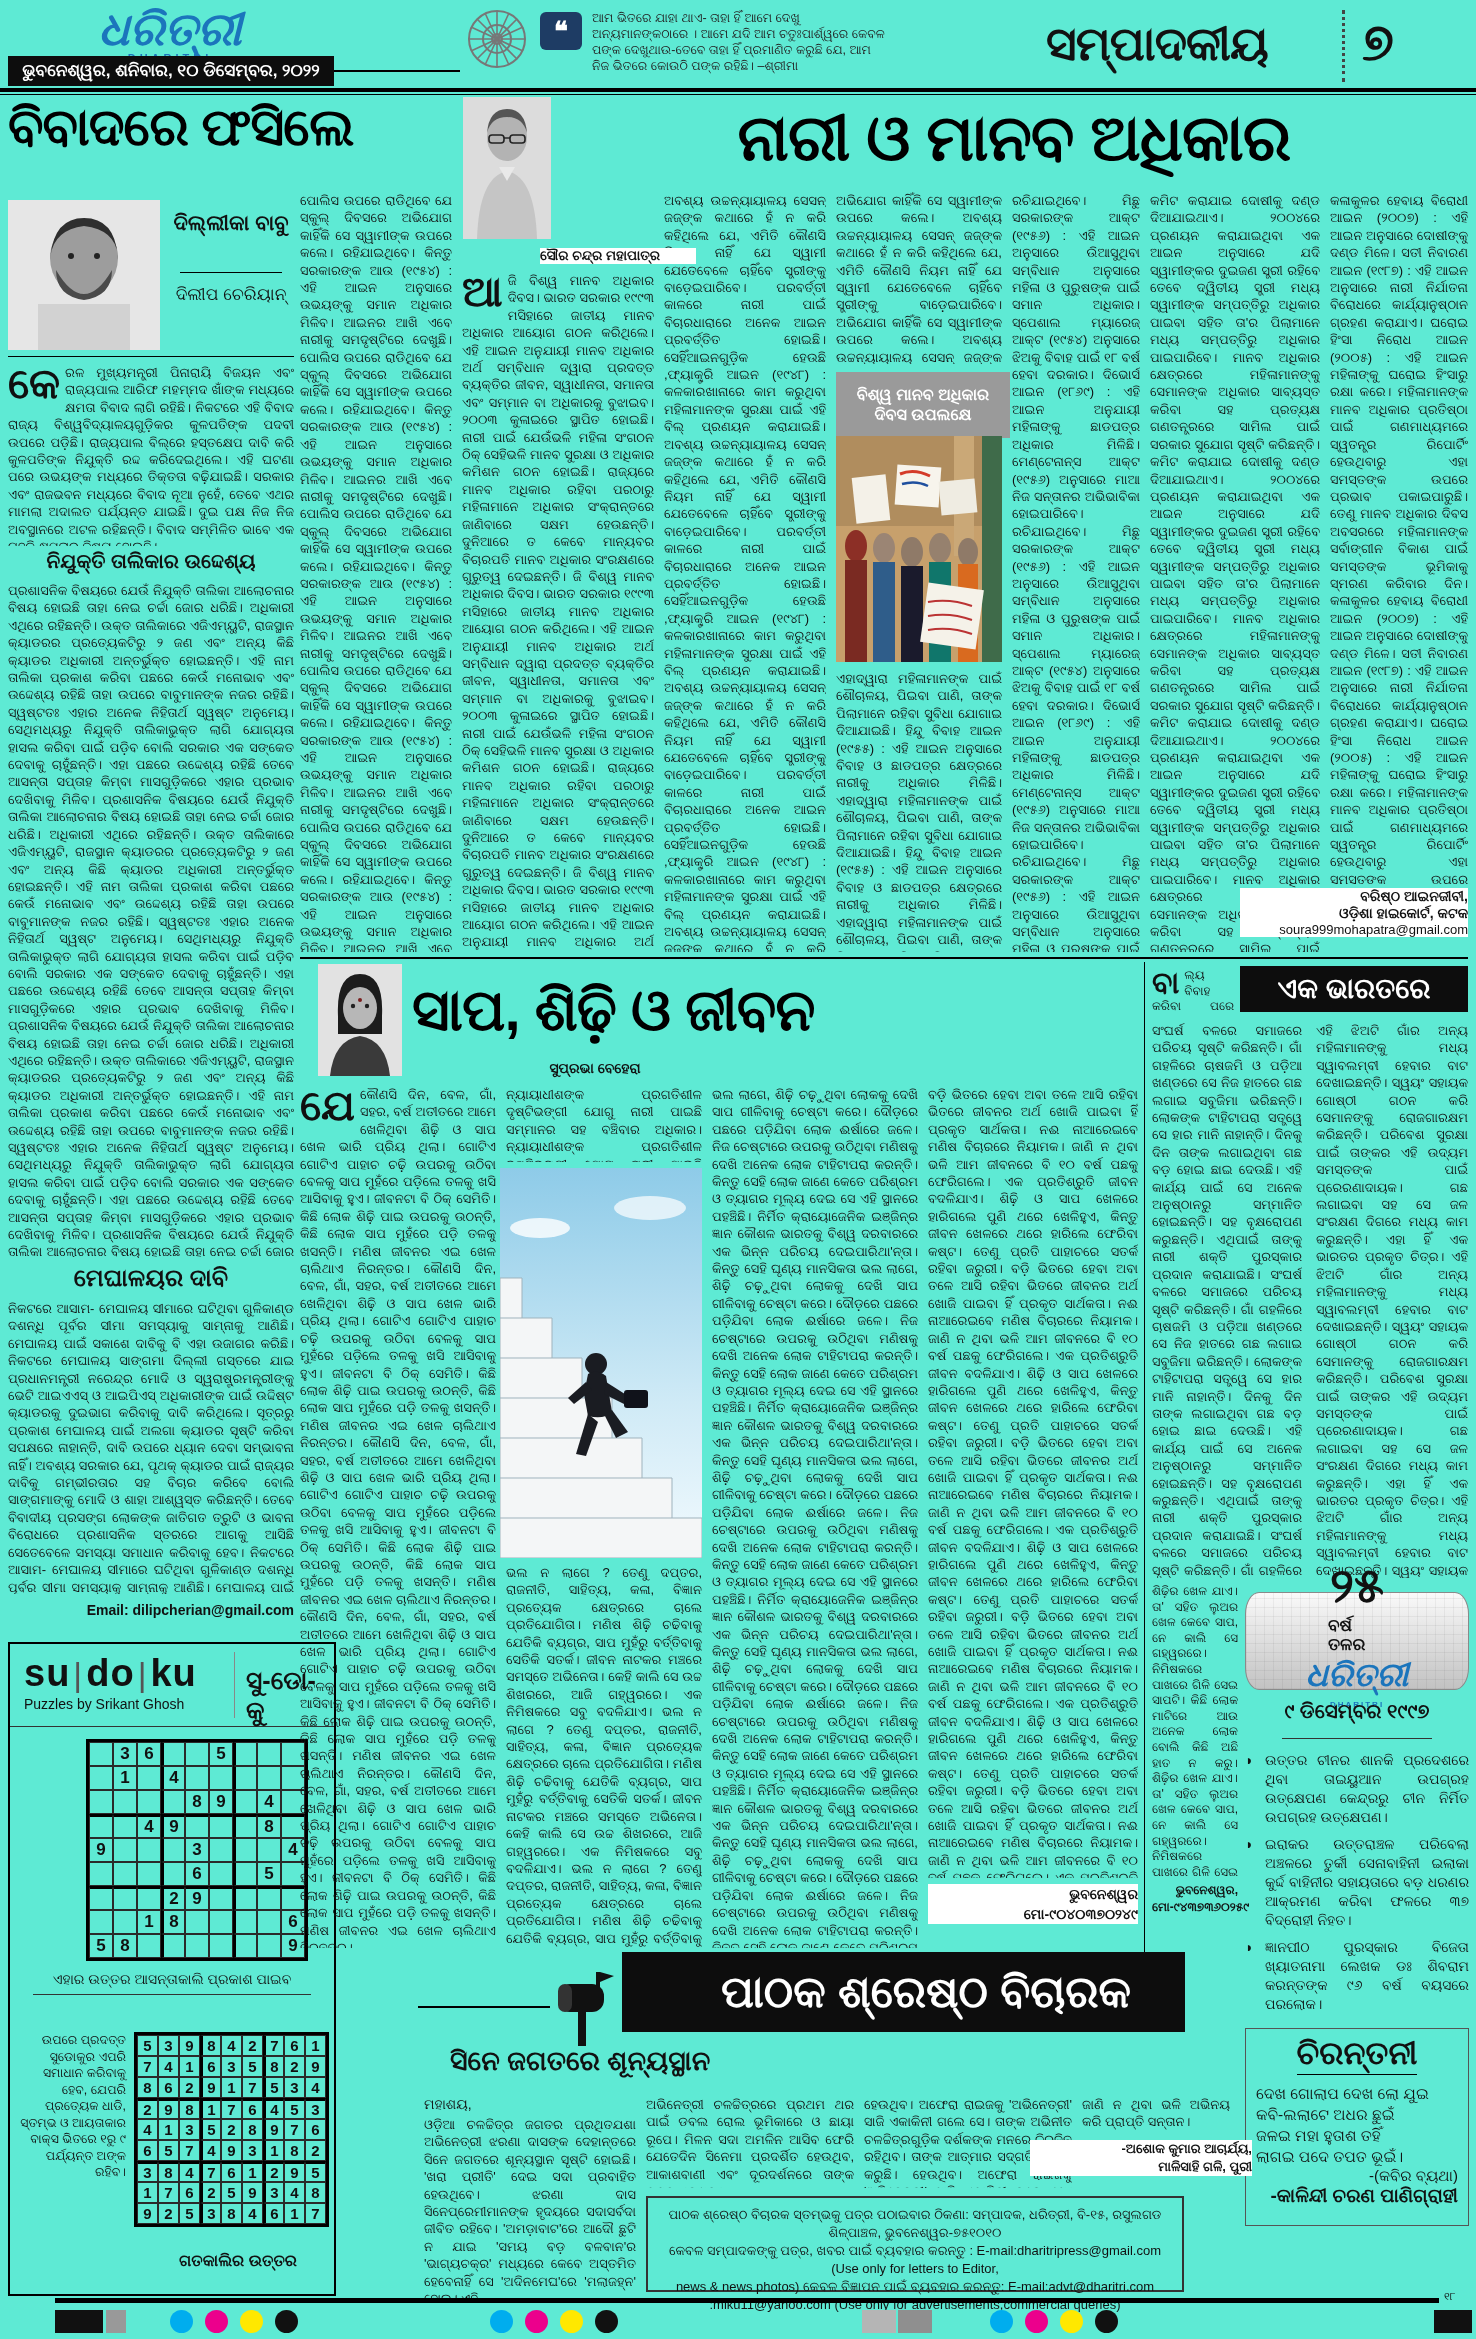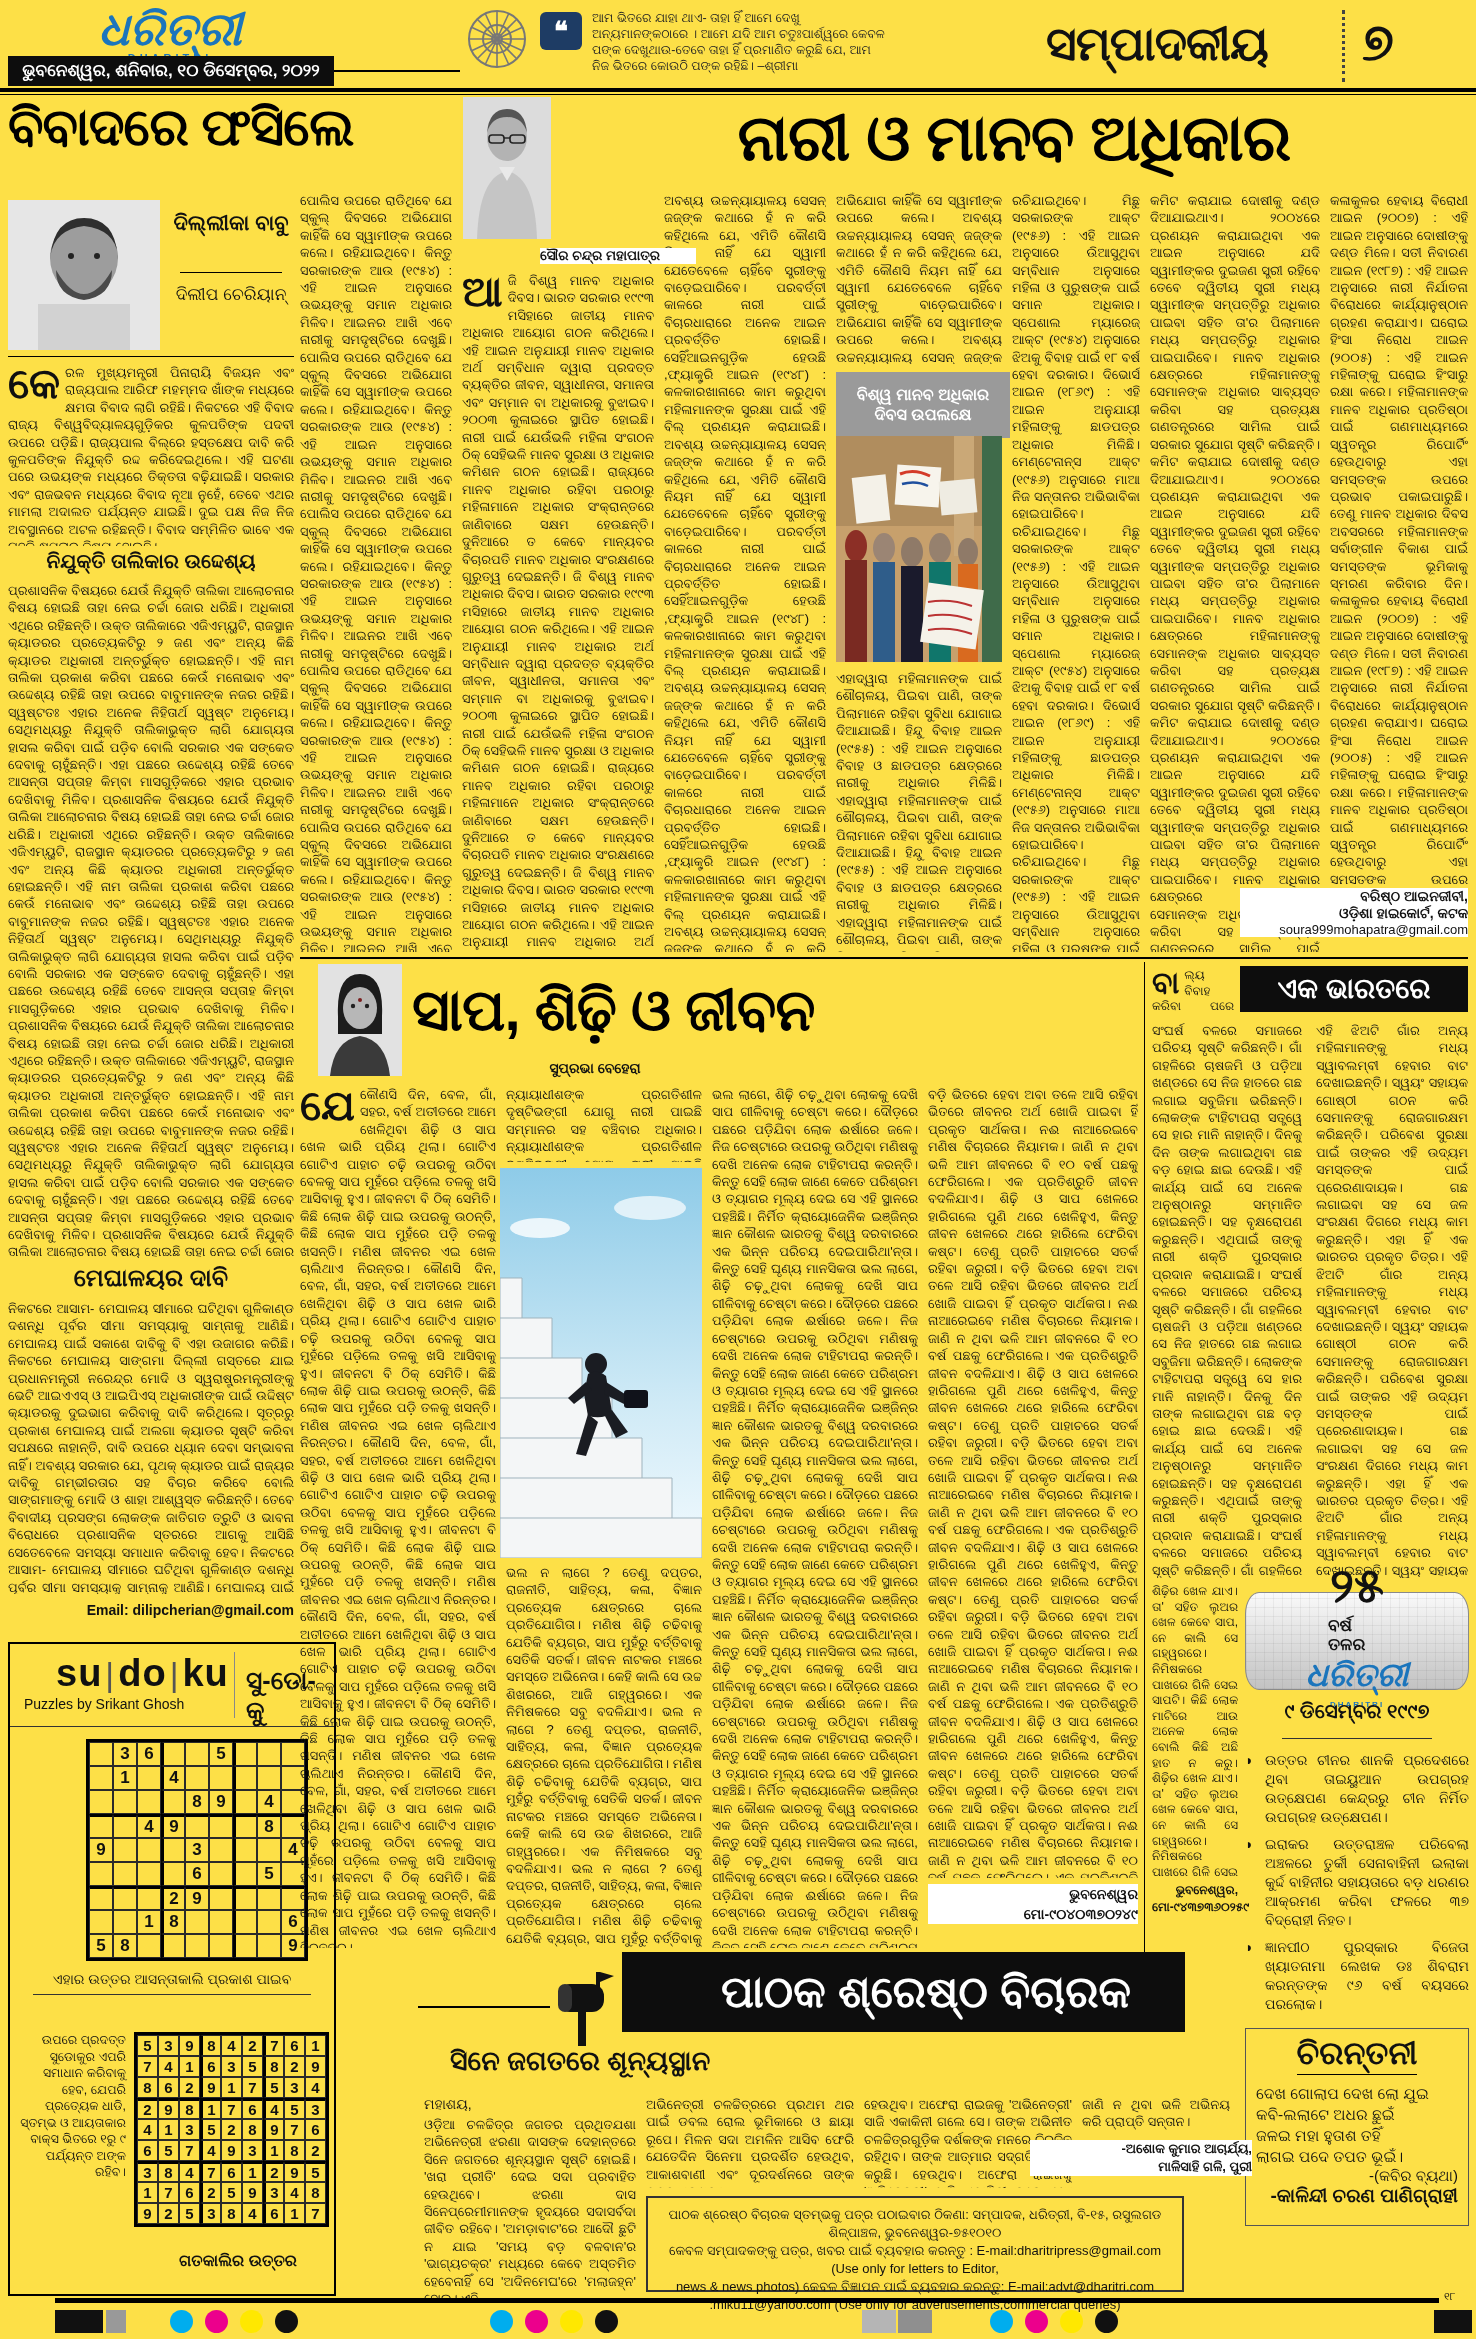--- a/index.html
+++ b/index.html
@@ -1,16 +1,16 @@
 <!DOCTYPE html>
 <html><head>
 <meta charset="utf-8">
 <style>
   html,body{margin:0;padding:0;background:#f3f3f0;}
-  #page{position:relative;width:1476px;height:2339px;background:#fde047;overflow:hidden;
+  #page{position:relative;width:1476px;height:2339px;background:#5eead4;overflow:hidden;
         font-family:"Liberation Sans",sans-serif;color:#111;}
   .abs{position:absolute;}
   .bt{font-size:13px;line-height:17.4px;text-align:justify;overflow:hidden;color:#101010;}
   .bt-sm{font-size:12px;line-height:15.6px;}
   .dc{float:left;font-size:42px;line-height:36px;font-weight:bold;padding:2px 5px 0 0;}
   .hl{font-weight:bold;color:#000;letter-spacing:-1px;}
   .ctr{text-align:center;}
   .rt{text-align:right;}
   .b{font-weight:bold;}
   .rule{background:#000;}
@@ -31,21 +31,21 @@
   .blackbar{background:#0d0d0d;color:#fff;display:flex;align-items:center;justify-content:center;}
   
   #sudoku-box{border:2px solid #000;}
   .sgrid{display:grid;border:3px solid #000;width:max-content;}
   .cell{border:1px solid #2a2a2a;display:flex;align-items:center;justify-content:center;
         font-weight:bold;color:#111;}
   #pgrid .cell{font-size:17px;}
   #sgrid .cell{font-size:15px;}
   .bl{border-left:3px solid #000 !important;}
   .bt2{border-top:3px solid #000 !important;}
-  .sudo-logo{font-size:38px;font-weight:bold;letter-spacing:1px;line-height:38px;margin-left:32px;}
+  .sudo-logo{font-size:38px;font-weight:bold;letter-spacing:1px;line-height:38px;}
   .sudo-logo .bar{font-weight:normal;color:#555;padding:0 3px;font-size:34px;}
   
   #years-banner{background:linear-gradient(#f7f7f7,#bfbfbf 70%,#9d9d9d);
     background-image:repeating-linear-gradient(90deg,rgba(0,0,0,0.05) 0 1px,transparent 1px 9px),
                      repeating-linear-gradient(0deg,rgba(0,0,0,0.05) 0 1px,transparent 1px 9px),
                      linear-gradient(#fafafa,#c2c2c2);
     border-radius:14px/22px;border:1px solid #8a8a8a;display:flex;align-items:center;justify-content:center;gap:6px;}
   #years-num{font-size:48px;font-weight:bold;line-height:48px;}
   #years-label{font-size:17px;font-weight:bold;width:58px;line-height:19px;}
   #years-brand{font-size:33px;font-weight:bold;color:#1b75bc;font-style:italic;line-height:30px;}

